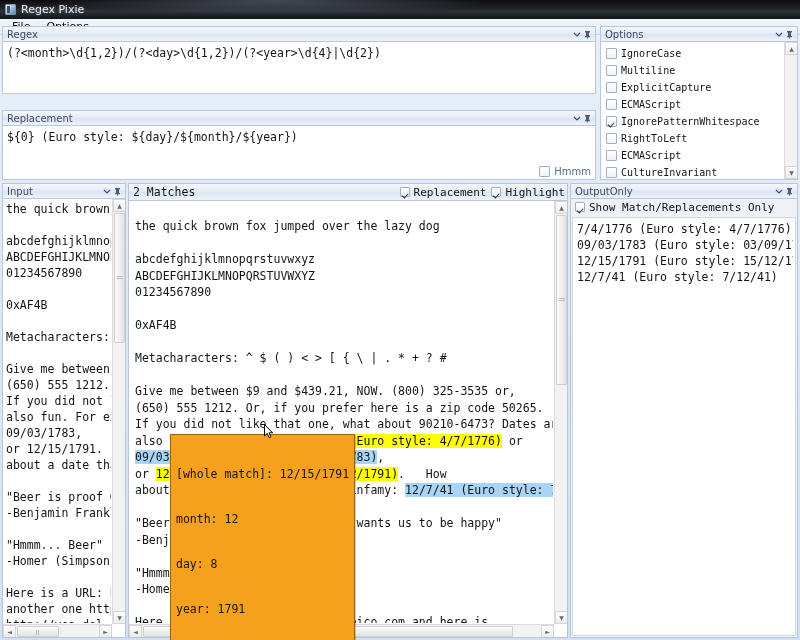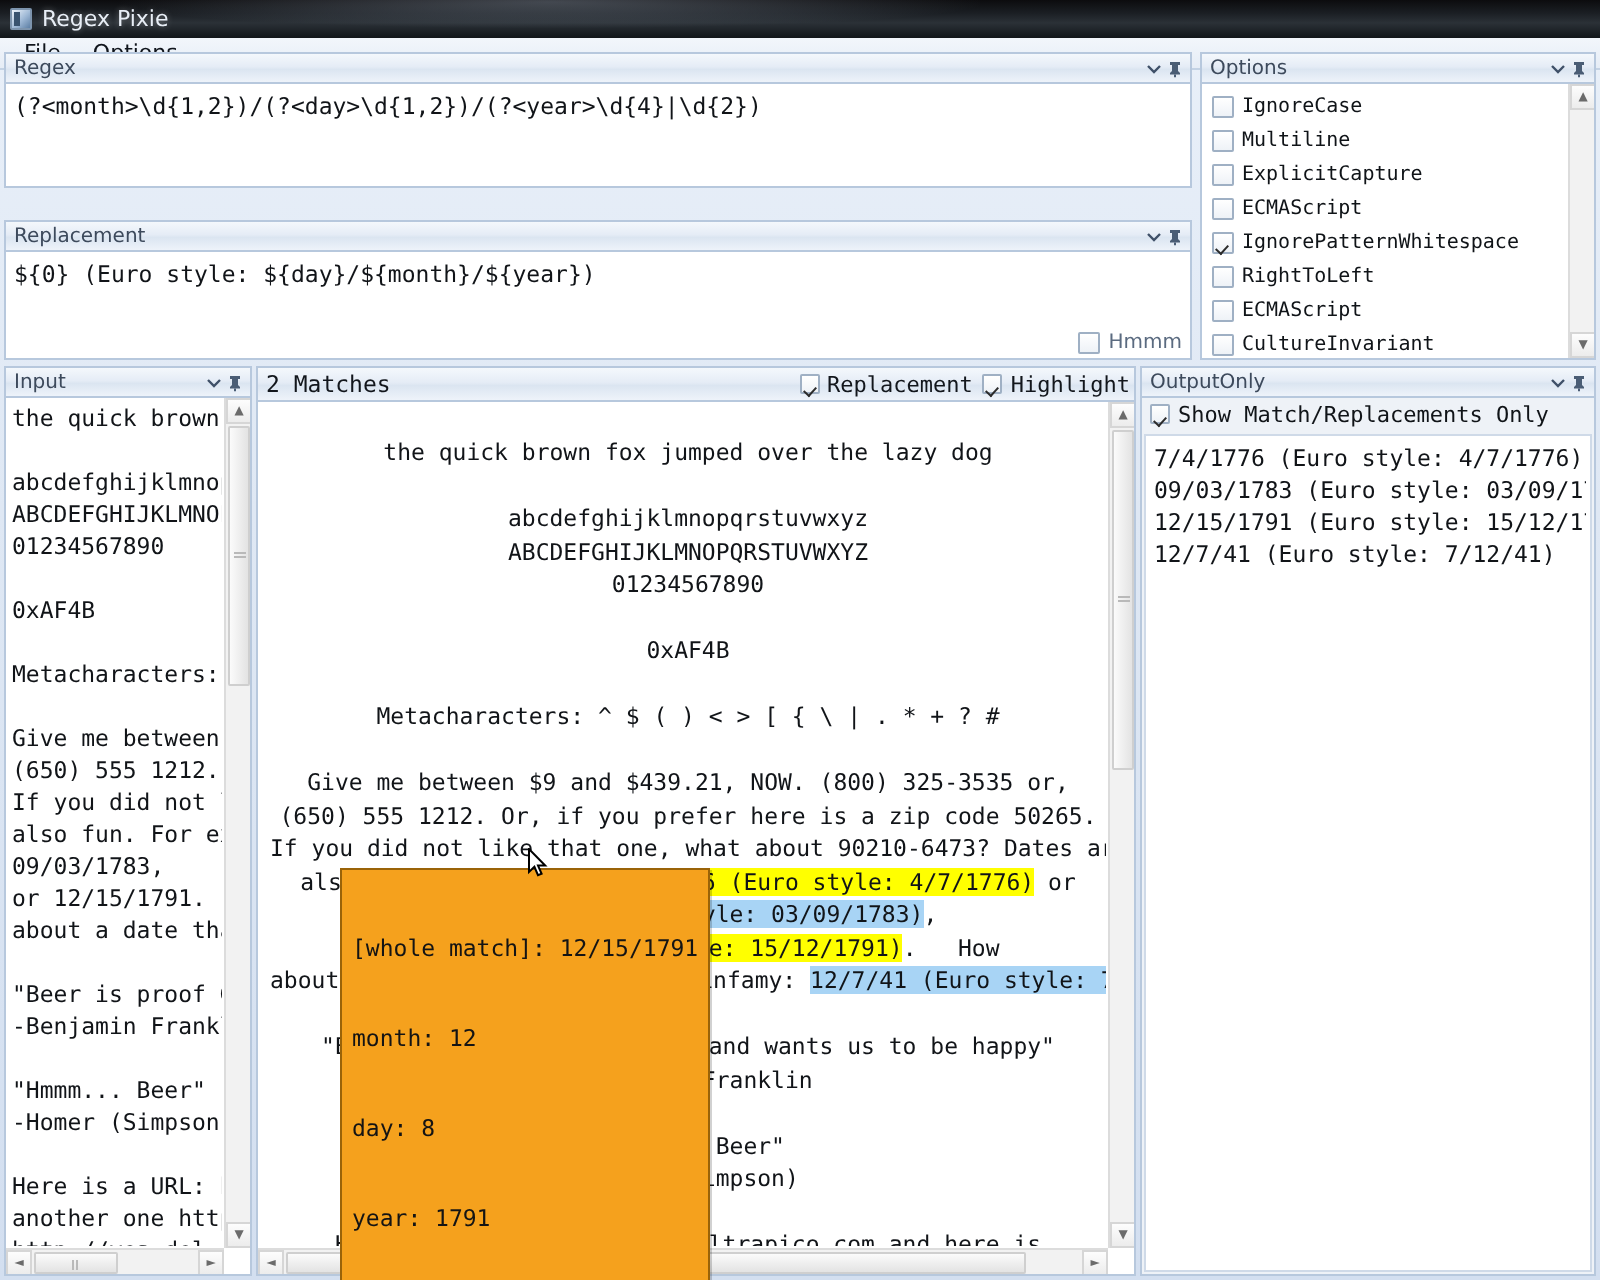--- a/index.html
+++ b/index.html
@@ -336,21 +336,21 @@
       <span class="spacer"></span>
       <span class="cbrow" style="height:13px; margin-right:5px;">
         <span class="cbox on" style="width:10px;height:10px;"></span>
         <span class="cblabel" style="font-size:11px;color:#12161c;">Replacement</span>
       </span>
       <span class="cbrow" style="height:13px;">
         <span class="cbox on" style="width:10px;height:10px;"></span>
         <span class="cblabel" style="font-size:11px;color:#12161c;">Highlight</span>
       </span>
     </div>
-    <div class="panel-body" style="height:438px;text-align:center;">
+    <div class="panel-body" style="height:438px;">
       <div class="mono" id="matches-text" style="position:absolute; left:6px; top:17px; right:14px; bottom:14px; overflow:hidden; line-height:16.5px;"><div><span>the quick brown fox jumped over the lazy dog</span></div><div>&nbsp;</div><div><span>abcdefghijklmnopqrstuvwxyz</span></div><div><span>ABCDEFGHIJKLMNOPQRSTUVWXYZ</span></div><div><span>01234567890</span></div><div>&nbsp;</div><div><span>0xAF4B</span></div><div>&nbsp;</div><div><span>Metacharacters: ^ $ ( ) &lt; &gt; [ { \ | . * + ? #</span></div><div>&nbsp;</div><div><span>Give me between $9 and $439.21, NOW. (800) 325-3535 or,</span></div><div><span>(650) 555 1212. Or, if you prefer here is a zip code 50265.</span></div><div><span>If you did not like that one, what about 90210-6473? Dates are</span></div><div><span>also fun. For example </span><span class="hl-y">7/4/1776 (Euro style: 4/7/1776)</span><span> or</span></div><div><span class="hl-b">09/03/1783 (Euro style: 03/09/1783)</span><span>,</span></div><div><span>or </span><span class="hl-y">12/15/1791 (Euro style: 15/12/1791)</span><span>.   How</span></div><div><span>about a date that will live in infamy: </span><span class="hl-b">12/7/41 (Euro style: 7/12/41)</span></div><div>&nbsp;</div><div><span>"Beer is proof God loves us and wants us to be happy"</span></div><div><span>-Benjamin Franklin</span></div><div>&nbsp;</div><div><span>"Hmmm... Beer"</span></div><div><span>-Homer (Simpson)</span></div><div>&nbsp;</div><div><span>Here is a URL: http://www.ultrapico.com and here is</span></div></div>
       <div class="vscroll" style="bottom:13px;">
         <div class="arrow up">▲</div>
         <div class="thumb" style="top:14px; height:170px;"></div>
         <div class="arrow dn">▼</div>
       </div>
       <div class="hscroll" style="right:13px;">
         <div class="arrow lf">◄</div>
         <div class="thumb" style="left:14px; width:370px;"></div>
         <div class="arrow rt">►</div>

